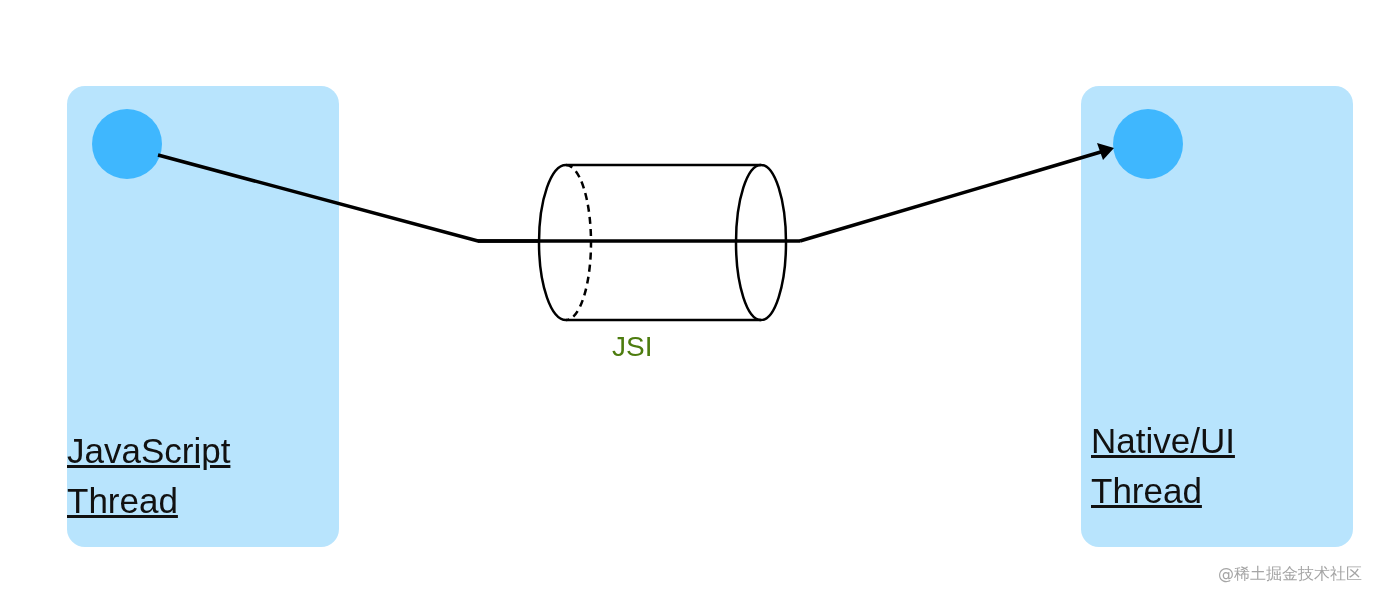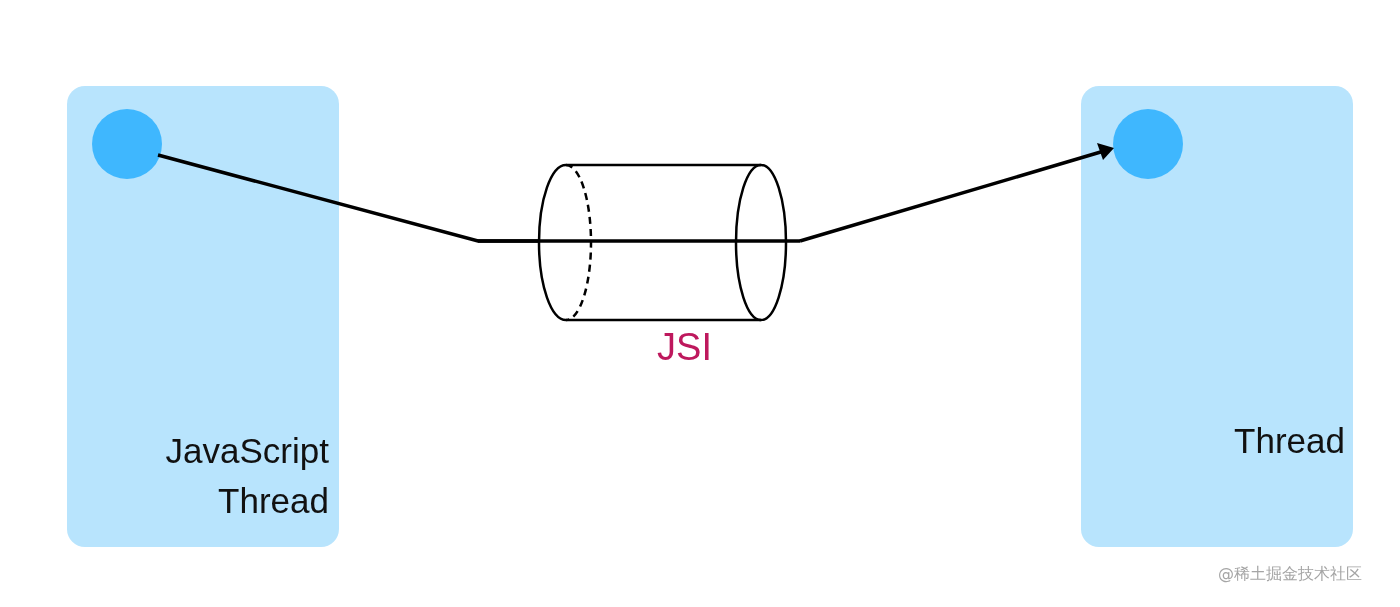--- a/index.html
+++ b/index.html
@@ -38,43 +38,44 @@
       border-radius: 50%;
       background: #3fb7fe;
     }
     #node-left { left: 92px; top: 109px; }
     #node-right { left: 1113px; top: 109px; }
     .panel-label {
       position: absolute;
       color: #111111;
       font-size: 35px;
       line-height: 50px;
-      text-align: right;
+      text-align: left;
       white-space: nowrap;
+      text-decoration: underline;
     }
     #label-left {
       left: 67px;
       width: 262px;
       top: 426px;
     }
     #label-right {
       left: 1091px;
       width: 254px;
       top: 416px;
     }
     .label-line { display: block; }
     #jsi-label {
       position: absolute;
       left: 612px;
       width: 100px;
       top: 327px;
-      text-align: right;
-      font-size: 38px;
+      text-align: left;
+      font-size: 28px;
       line-height: 40px;
-      color: #be185d;
+      color: #4d7c0f;
     }
     #watermark {
       position: absolute;
       left: 1218px;
       top: 564px;
       font-size: 16px;
       color: #a5a5a5;
       font-family: "DejaVu Sans", sans-serif;
       white-space: nowrap;
     }
@@ -116,18 +117,19 @@
   <line x1="800" y1="241" x2="1104" y2="151" stroke="#000" stroke-width="3.5"></line>
   <polygon points="1114,148 1097,143 1103,160" fill="#000"></polygon>
 </svg>
 
 <div class="panel-label" id="label-left">
   <span class="label-line">JavaScript</span>
   <span class="label-line">Thread</span>
 </div>
 
 <div class="panel-label" id="label-right">
+  <span class="label-line">Native/UI</span>
   <span class="label-line">Thread</span>
 </div>
 
 <div id="jsi-label">JSI</div>
 
 <div id="watermark">@稀土掘金技术社区</div>
 
 </body></html>

